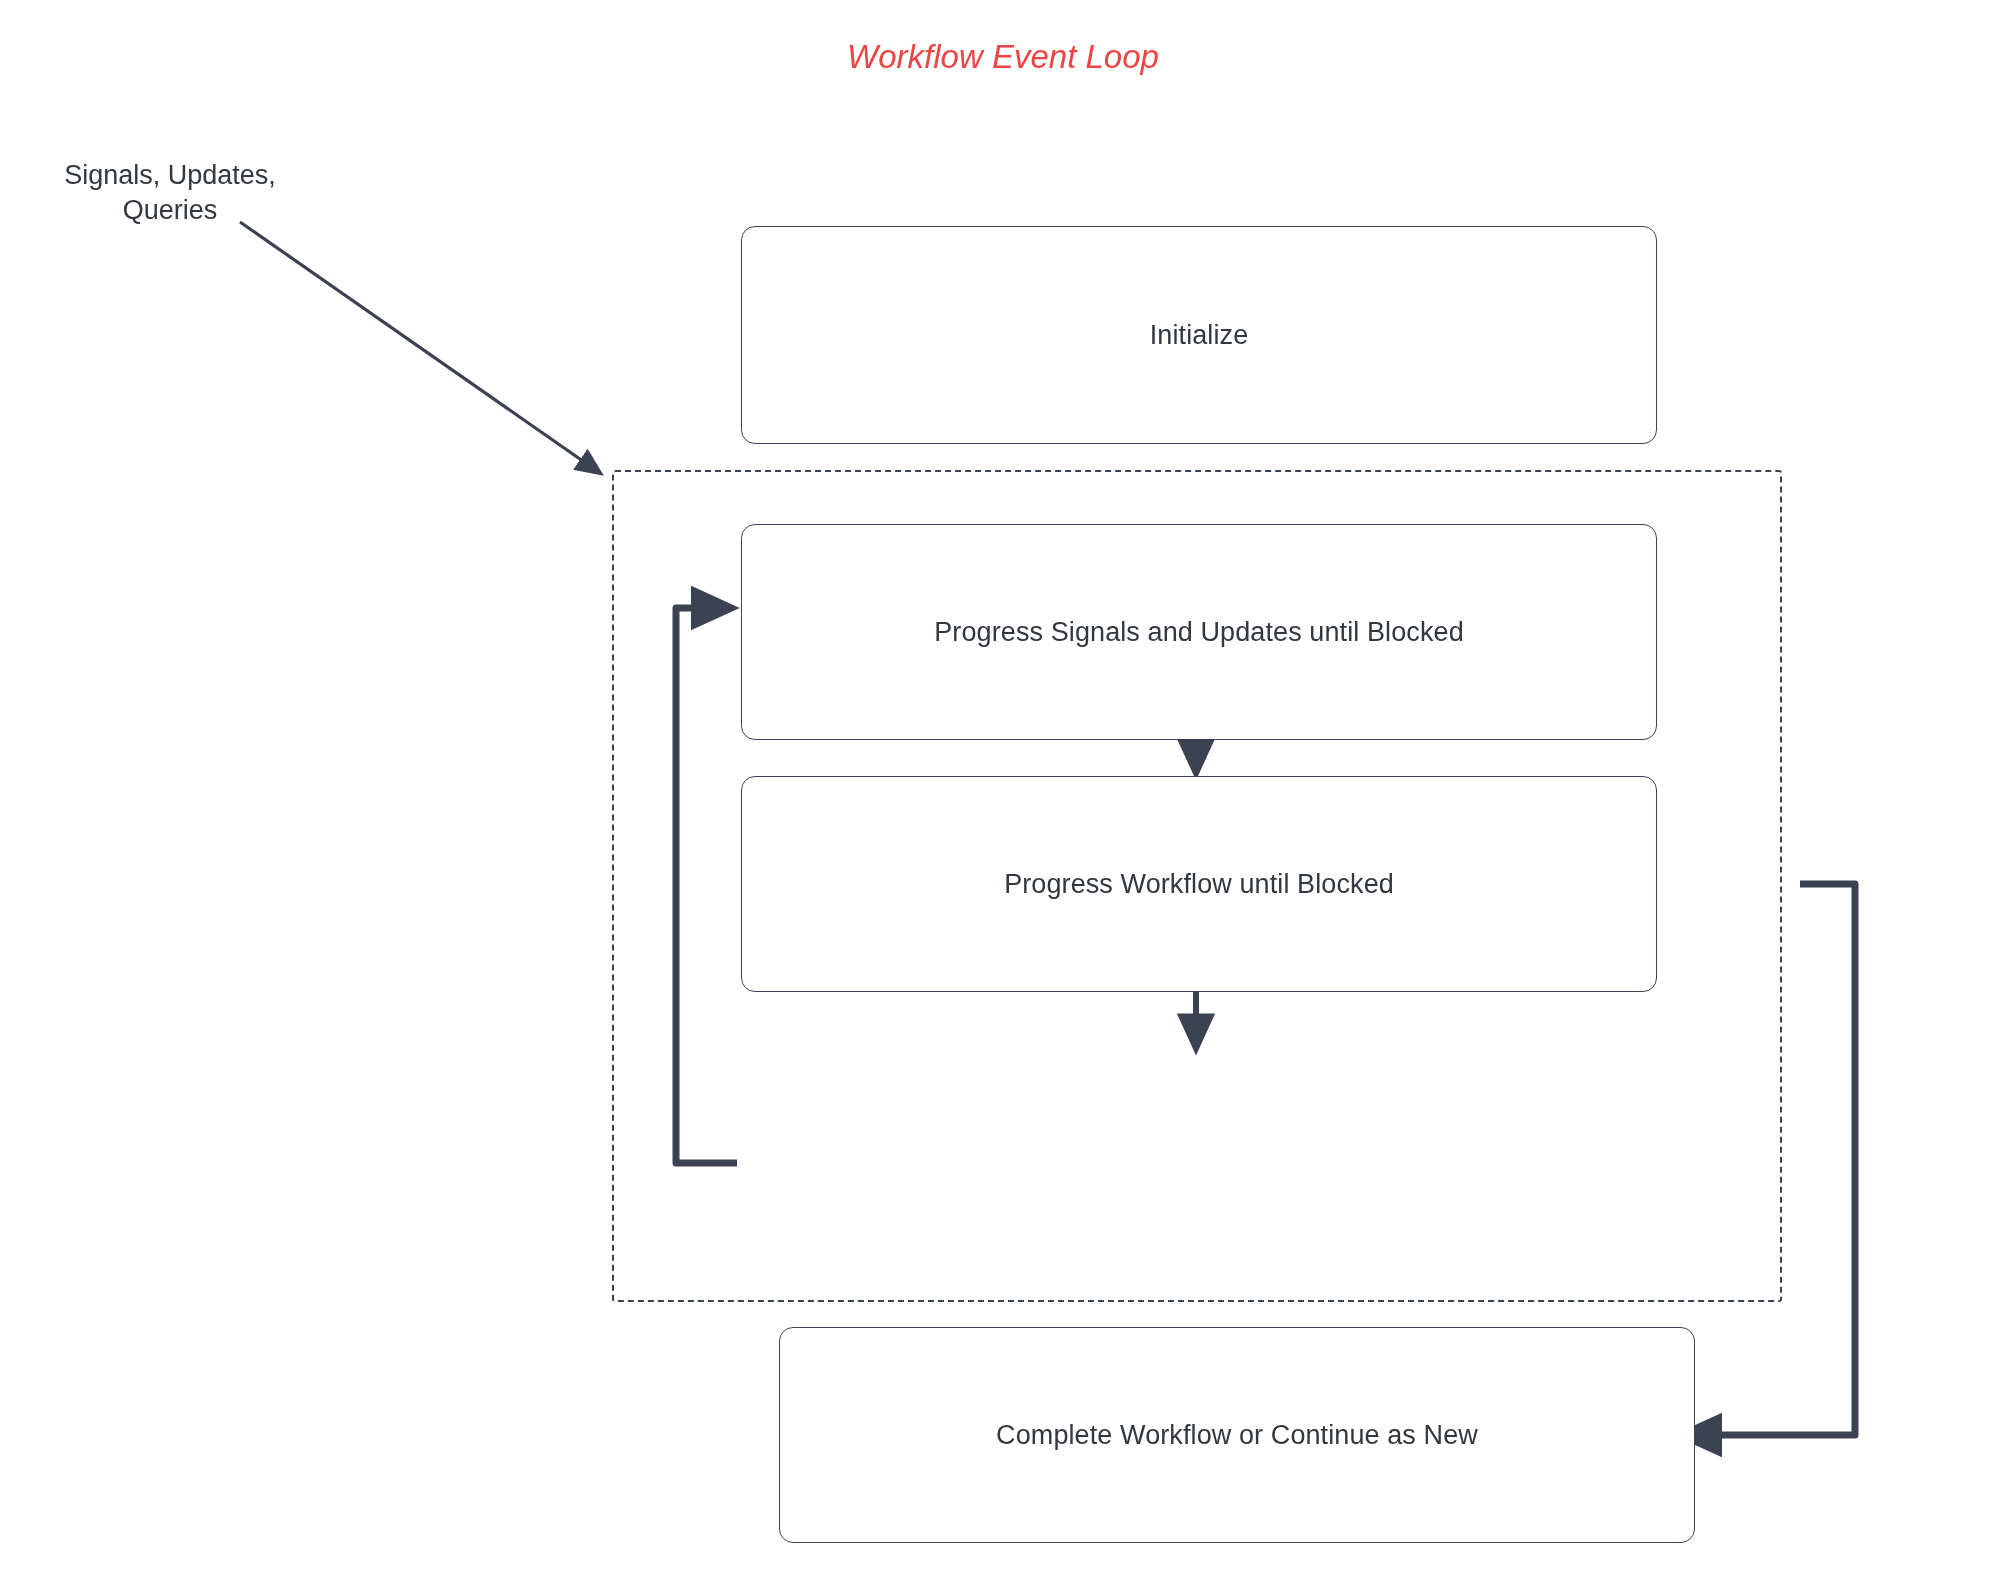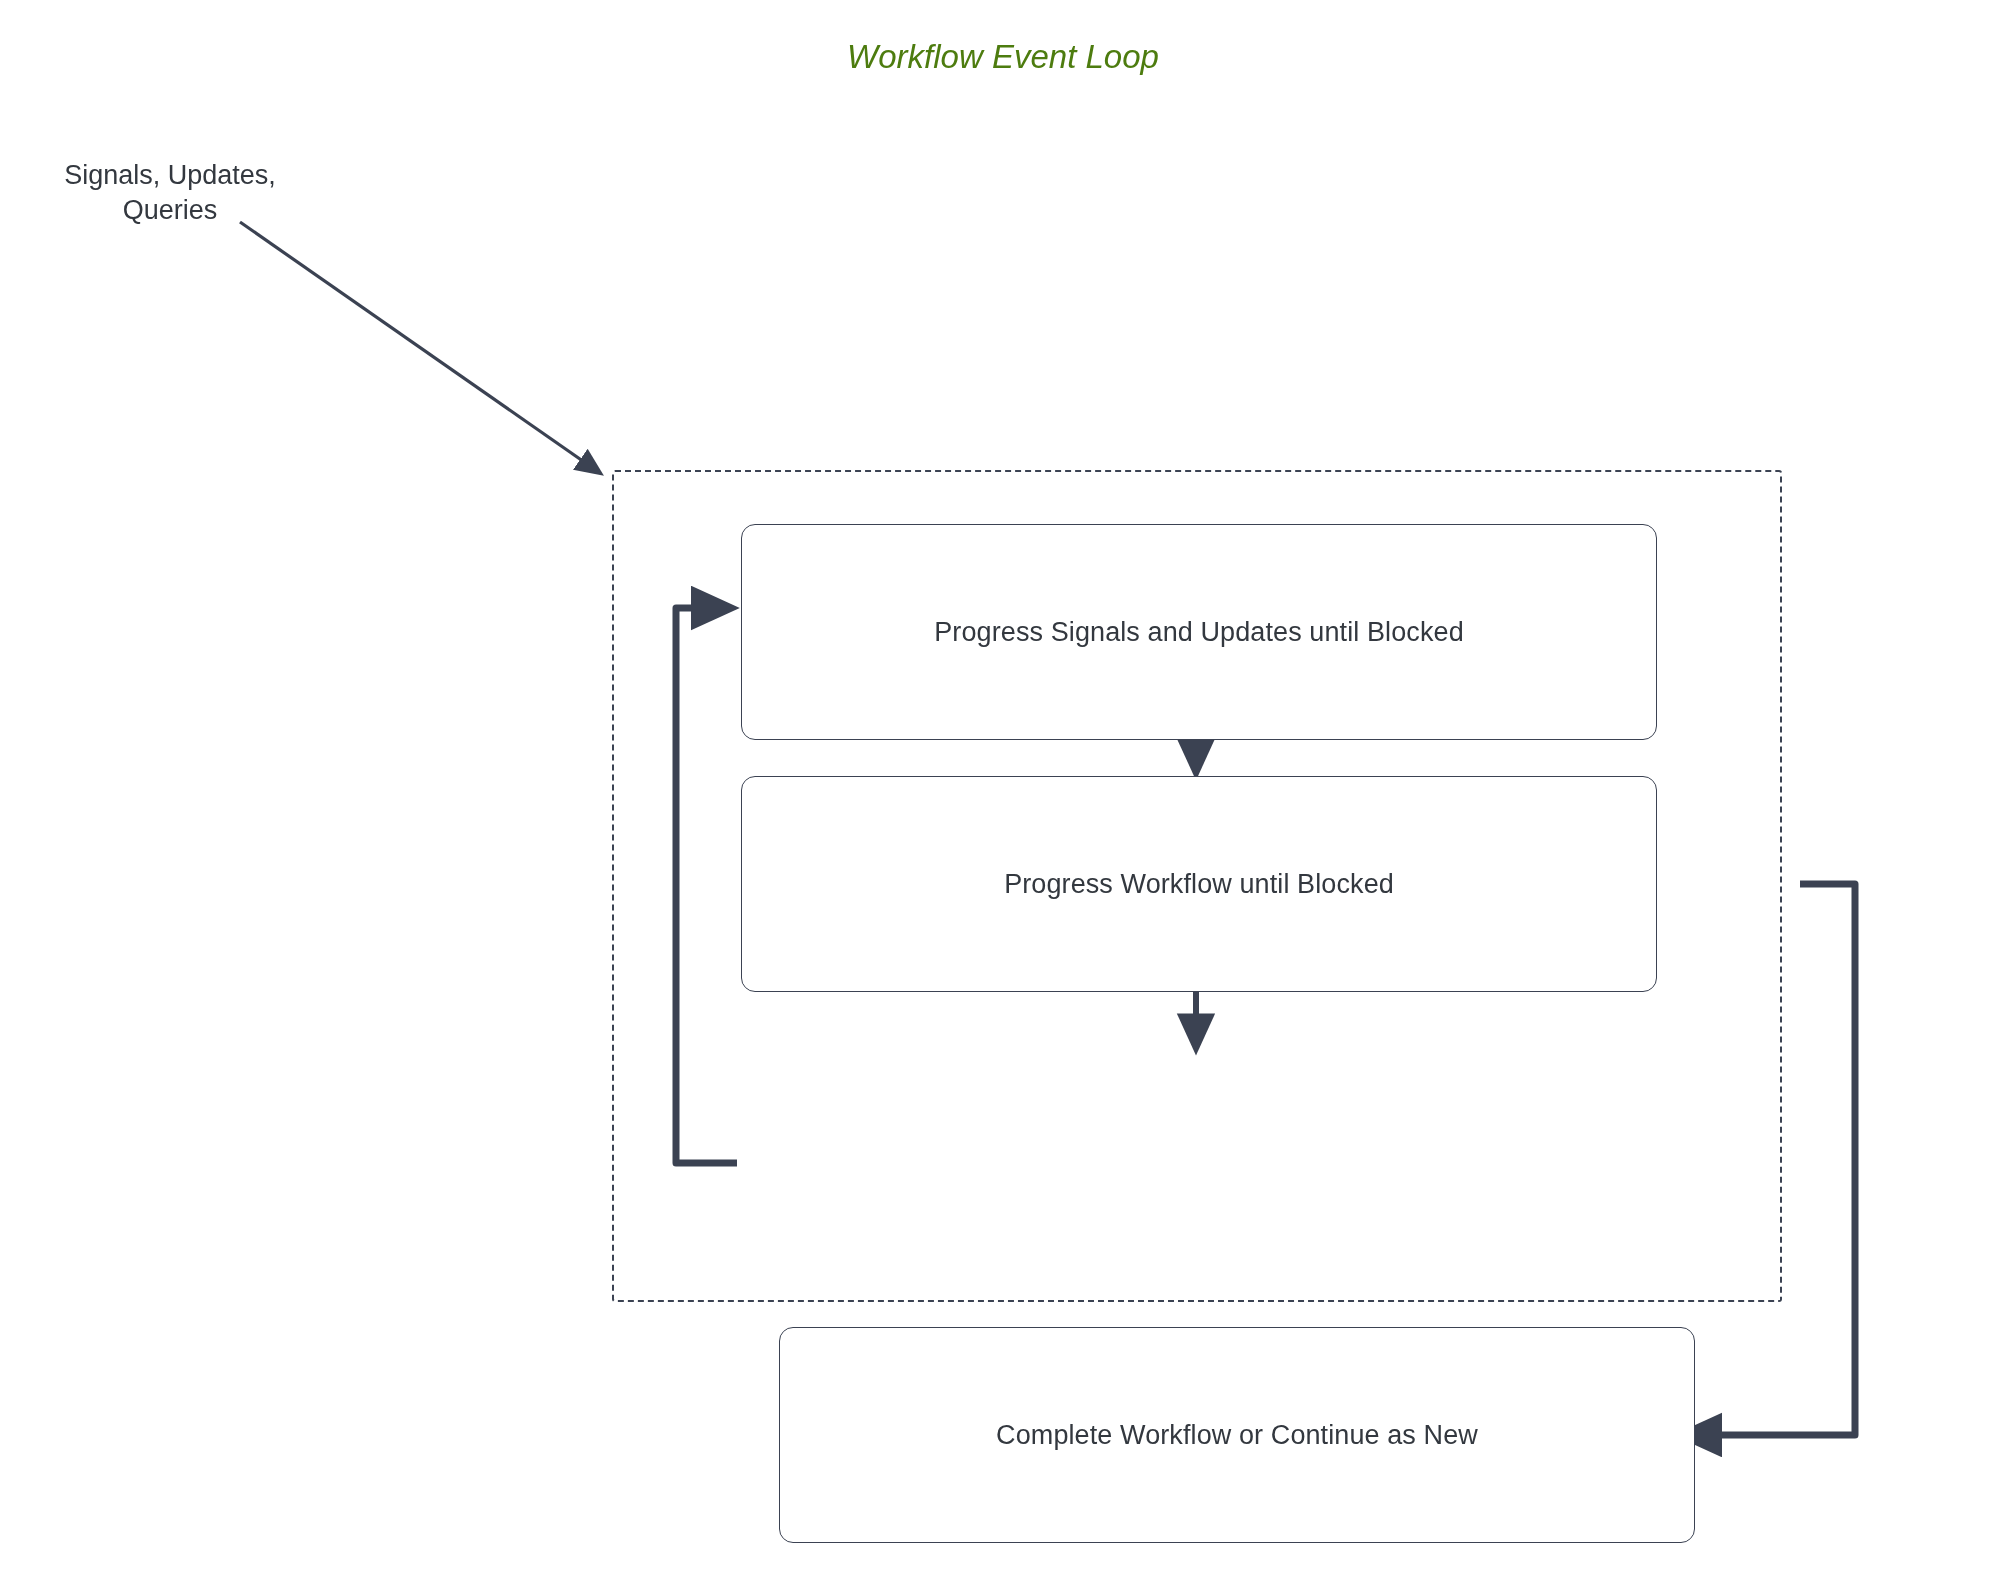--- a/index.html
+++ b/index.html
@@ -40,21 +40,21 @@
     font-size: 27px;
     color: #33383f;
     letter-spacing: 0.1px;
   }
   .title {
     position: absolute;
     width: 100%;
     text-align: center;
     font-style: italic;
     font-size: 33px;
-    color: #4d7c0f;
+    color: #ef4444;
   }
   .free-label {
     position: absolute;
     text-align: center;
     font-size: 27px;
     color: #33383f;
     line-height: 1.28;
     white-space: pre-line;
   }
   .loop-box {
@@ -91,20 +91,23 @@
 
     <line x1="1196" y1="716" x2="1196" y2="772" stroke="#3b4252" stroke-width="6" marker-end="url(#arrow-thick)"></line>
 
     <line x1="1196" y1="991" x2="1196" y2="1047" stroke="#3b4252" stroke-width="6" marker-end="url(#arrow-thick)"></line>
 
     <path d="M 737,1163 L 676,1163 L 676,608 L 730,608" fill="none" stroke="#3b4252" stroke-width="7" stroke-linejoin="round" stroke-linecap="butt" marker-end="url(#arrow-thick)"></path>
 
     <path d="M 1800,884 L 1855,884 L 1855,1435 L 1683,1435" fill="none" stroke="#3b4252" stroke-width="7" stroke-linejoin="round" stroke-linecap="butt" marker-end="url(#arrow-thick)"></path>
   </svg>
 
+  <div class="node" style="left:741px; top:226px; width:916px; height:218px;">
+    <span>Initialize</span>
+  </div>
 
   <div class="node" style="left:741px; top:524px; width:916px; height:216px;">
     <span>Progress Signals and Updates until Blocked</span>
   </div>
 
   <div class="node" style="left:741px; top:776px; width:916px; height:216px;">
     <span>Progress Workflow until Blocked</span>
   </div>
 
 

